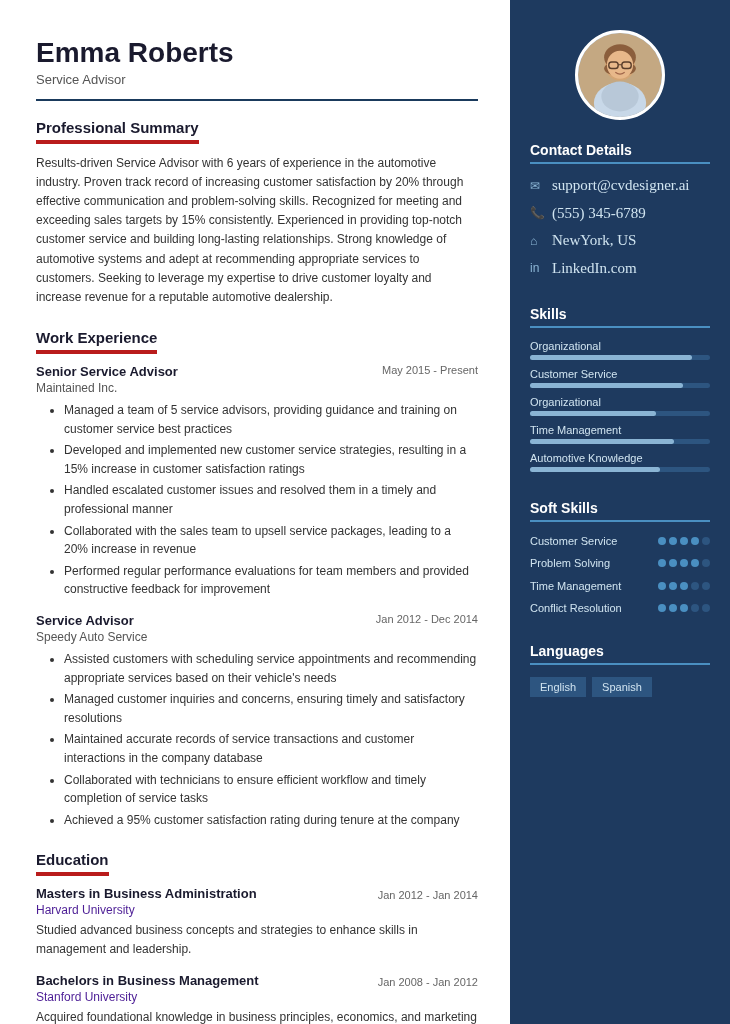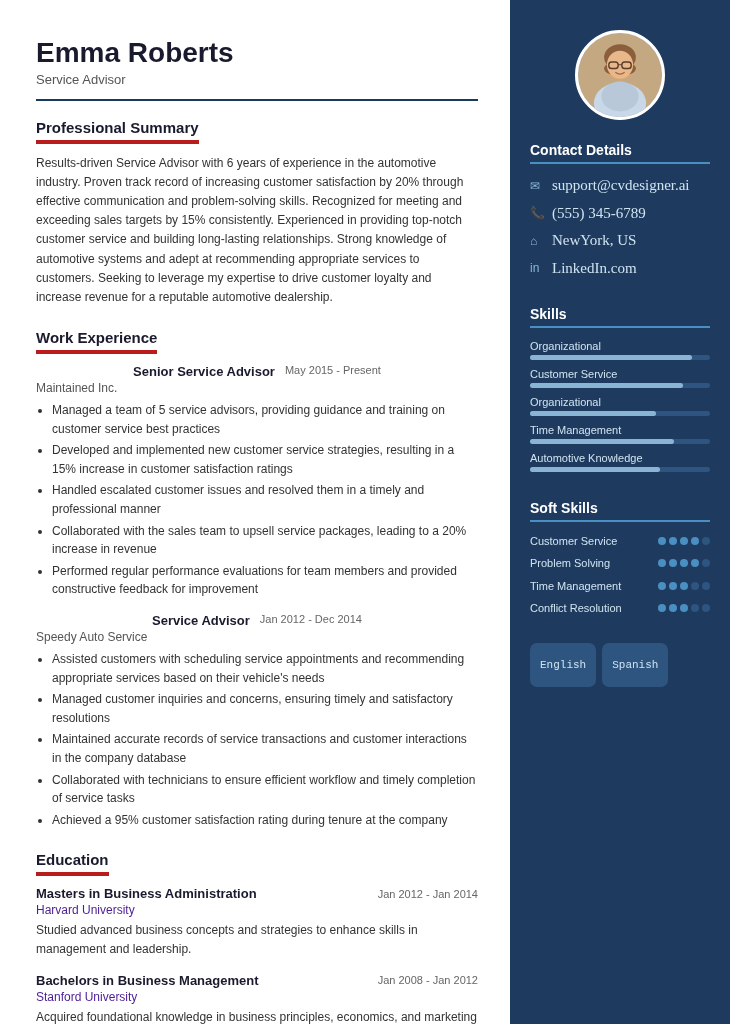--- a/index.html
+++ b/index.html
@@ -61,21 +61,21 @@
       font-size: 12px;
       color: #333;
       line-height: 1.6;
     }
     
     .job-block {
       margin-bottom: 14px;
     }
     .job-header {
       display: flex;
-      justify-content: center;
+      justify-content: space-between;
       align-items: flex-start;
       margin-bottom: 2px;
     }
     .job-title-text {
       font-size: 13px;
       font-weight: 700;
       color: #1a1a2e;
     }
     .job-date {
       font-size: 11px;
@@ -90,29 +90,30 @@
       margin-bottom: 6px;
     }
     .job-bullets {
       padding-left: 16px;
     }
     .job-bullets li {
       font-size: 12px;
       color: #333;
       line-height: 1.55;
       margin-bottom: 3px;
+      margin-left: 12px;
     }
     
     .edu-block {
       margin-bottom: 14px;
     }
     .edu-header {
       display: flex;
       justify-content: space-between;
-      align-items: center;
+      align-items: flex-end;
       margin-bottom: 2px;
     }
     .edu-degree {
       font-size: 13px;
       font-weight: 700;
       color: #1a1a2e;
     }
     .edu-date {
       font-size: 11px;
       color: #666;
@@ -239,23 +240,22 @@
     
     .lang-tags {
       display: flex;
       gap: 6px;
       flex-wrap: wrap;
     }
     .lang-tag {
       background: #2d5580;
       color: #d0e4f0;
       font-size: 11px;
-      padding: 16px 10px;
-      border-radius: 7px;
-      font-family: Liberation Mono, monospace;
+      padding: 4px 10px;
+      border-radius: 0;
     }
   </style>
 </head>
 <body>
 
 <div class="resume-wrapper">
 
   <div class="left-col">
 
     <div class="name-block">
@@ -451,19 +451,20 @@
               <div class="dot dot-filled"></div>
               <div class="dot dot-filled"></div>
               <div class="dot dot-empty"></div>
               <div class="dot dot-empty"></div>
             </div>
           </div>
         </div>
     </div>
 
     <div class="right-section">
+      <div class="right-section-title">Languages</div>
       <div class="lang-tags" id="lang-tags-container">
           <span class="lang-tag">English</span>
           <span class="lang-tag">Spanish</span>
         </div>
     </div>
   </div>
 </div>
 
 </body></html>

